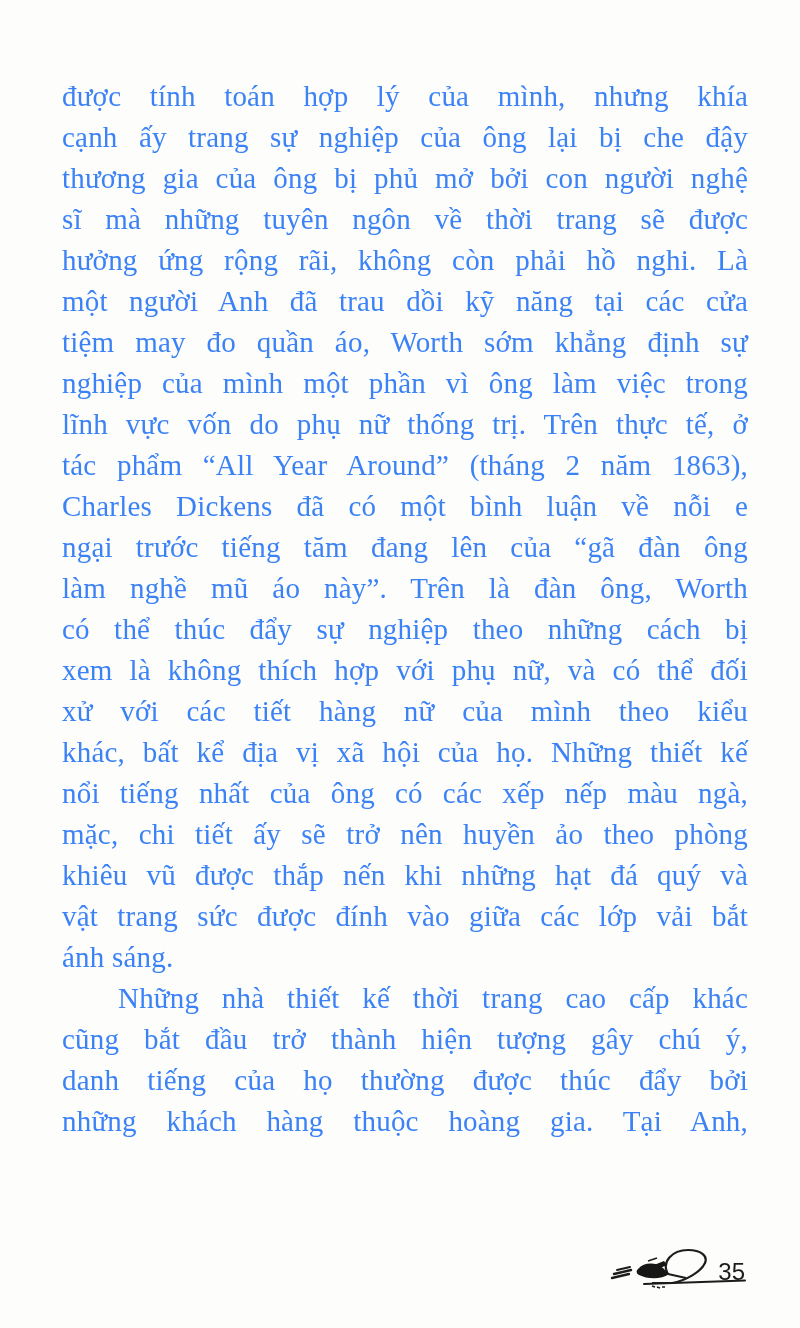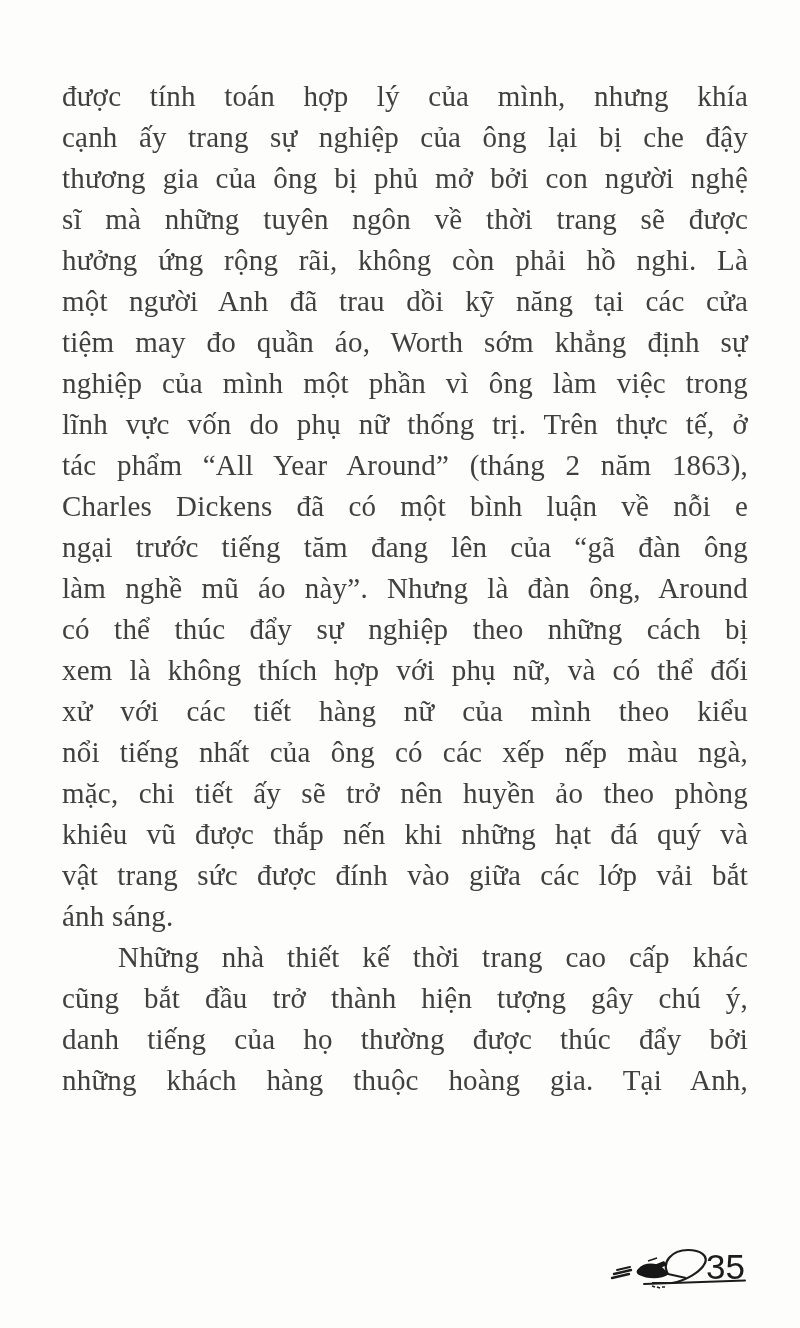--- a/index.html
+++ b/index.html
@@ -24,21 +24,21 @@
     left: 62px;
     top: 76px;
     width: 686px;
   }
   .line {
     font-size: 29px;
     line-height: 41px;
     height: 41px;
     text-align: justify;
     text-align-last: justify;
-    color: #404040;
+    color: #3b82f6;
     letter-spacing: 0.2px;
     white-space: normal;
     overflow: visible;
   }
   .line.para-end {
     text-align-last: left;
   }
   .line.para-indent {
     text-indent: 56px;
   }
@@ -52,21 +52,21 @@
   .footer svg {
     position: absolute;
     left: 0;
     top: 0;
   }
   .page-number {
     position: absolute;
     right: 3px;
     bottom: 6px;
     font-family: "Liberation Sans", sans-serif;
-    font-size: 35px;
+    font-size: 24px;
     line-height: 1;
     color: #1c1c1c;
   }
 </style>
 </head>
 <body>
 
 <div class="page">
 
   <div class="page-text">
@@ -75,24 +75,25 @@
     <div class="line">thương gia của ông bị phủ mở bởi con người nghệ</div>
     <div class="line">sĩ mà những tuyên ngôn về thời trang sẽ được</div>
     <div class="line">hưởng ứng rộng rãi, không còn phải hồ nghi. Là</div>
     <div class="line">một người Anh đã trau dồi kỹ năng tại các cửa</div>
     <div class="line">tiệm may đo quần áo, Worth sớm khẳng định sự</div>
     <div class="line">nghiệp của mình một phần vì ông làm việc trong</div>
     <div class="line">lĩnh vực vốn do phụ nữ thống trị. Trên thực tế, ở</div>
     <div class="line">tác phẩm “All Year Around” (tháng 2 năm 1863),</div>
     <div class="line">Charles Dickens đã có một bình luận về nỗi e</div>
     <div class="line">ngại trước tiếng tăm đang lên của “gã đàn ông</div>
-    <div class="line">làm nghề mũ áo này”. Nhưng là đàn ông, Around</div>
+    <div class="line">làm nghề mũ áo này”. Trên là đàn ông, Worth</div>
     <div class="line">có thể thúc đẩy sự nghiệp theo những cách bị</div>
     <div class="line">xem là không thích hợp với phụ nữ, và có thể đối</div>
     <div class="line">xử với các tiết hàng nữ của mình theo kiểu</div>
+    <div class="line">khác, bất kể địa vị xã hội của họ. Những thiết kế</div>
     <div class="line">nổi tiếng nhất của ông có các xếp nếp màu ngà,</div>
     <div class="line">mặc, chi tiết ấy sẽ trở nên huyền ảo theo phòng</div>
     <div class="line">khiêu vũ được thắp nến khi những hạt đá quý và</div>
     <div class="line">vật trang sức được đính vào giữa các lớp vải bắt</div>
     <div class="line para-end">ánh sáng.</div>
     <div class="line para-indent">Những nhà thiết kế thời trang cao cấp khác</div>
     <div class="line">cũng bắt đầu trở thành hiện tượng gây chú ý,</div>
     <div class="line">danh tiếng của họ thường được thúc đẩy bởi</div>
     <div class="line">những khách hàng thuộc hoàng gia. Tại Anh,</div>
   </div>

